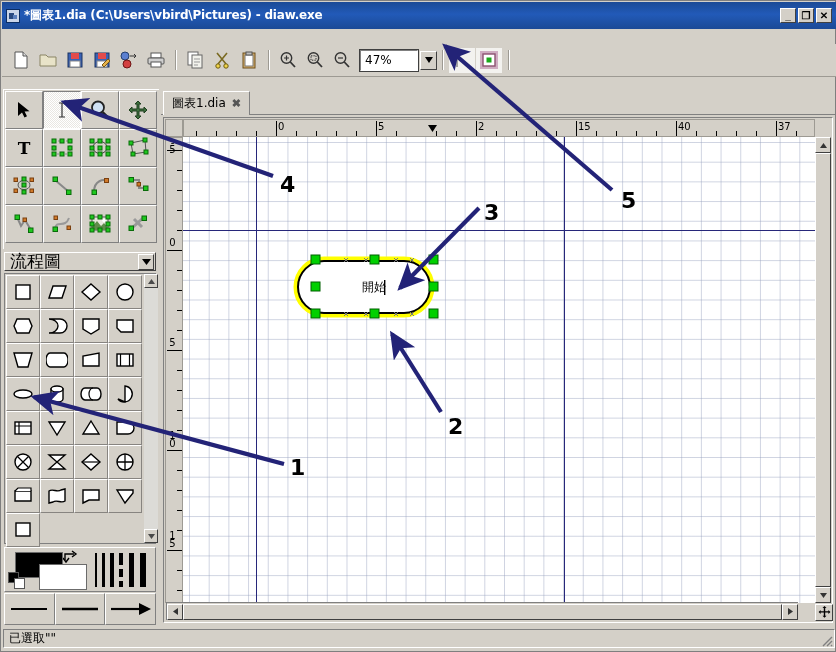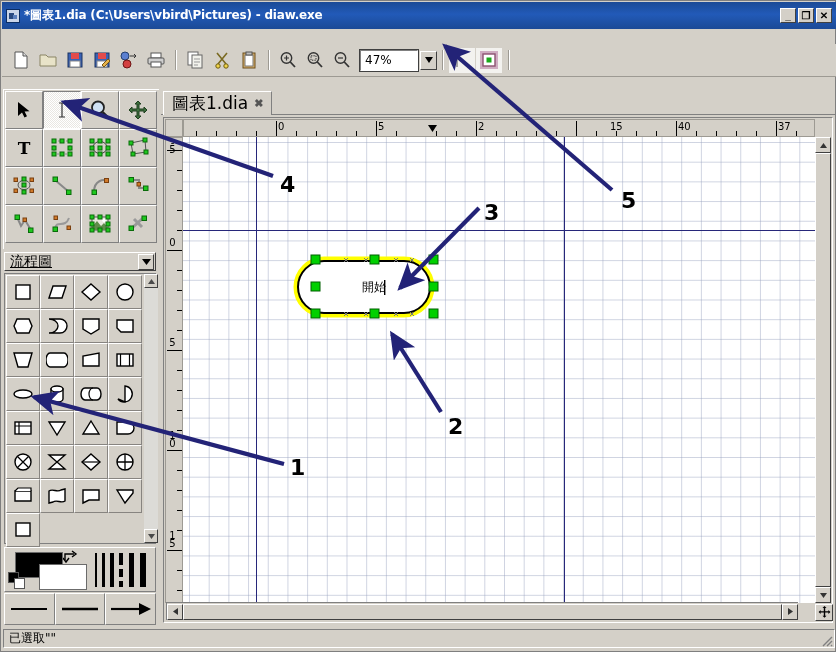--- a/index.html
+++ b/index.html
@@ -101,22 +101,22 @@
   }
 
   
   #sheet-combo {
     position:absolute;left:3px;top:251px;width:152px;height:19px;
     background:#d4d0c8;
     border-top:1px solid #ffffff;border-left:1px solid #ffffff;
     border-right:1px solid #404040;border-bottom:1px solid #404040;
     display:flex;align-items:center;
   }
-  #sheet-label{flex:1;padding-left:5px;font-size:14px;
-               font-family:"DejaVu Sans","Liberation Sans",sans-serif;text-decoration:underline;}
+  #sheet-label{flex:1;padding-left:5px;font-size:17px;
+               font-family:"DejaVu Sans","Liberation Sans",sans-serif;}
   #sheet-arrow{width:16px;height:16px;margin-right:1px;background:#d4d0c8;
     border-top:1px solid #ffffff;border-left:1px solid #ffffff;
     border-right:1px solid #404040;border-bottom:1px solid #404040;
     display:flex;align-items:center;justify-content:center;font-size:8px;}
 
   
   #shapes-wrap{
     position:absolute;left:3px;top:272px;width:152px;height:271px;
     background:#d4d0c8;border:1px solid #808080;
     display:flex;
@@ -177,21 +177,21 @@
   #tabstrip{
     position:absolute;left:0;top:0;width:674px;height:26px;
     border-bottom:1px solid #808080;
   }
   #tab{
     position:absolute;left:2px;top:2px;height:24px;padding:0 8px;
     background:#d4d0c8;display:flex;align-items:center;gap:6px;
     border-top:1px solid #ffffff;border-left:1px solid #ffffff;
     border-right:1px solid #808080;
   }
-  #tab-label{font-size:17px;font-family:"DejaVu Sans","Liberation Sans",sans-serif;}
+  #tab-label{font-size:12px;font-family:"DejaVu Sans","Liberation Sans",sans-serif;}
   #tab-close{font-size:11px;color:#555;font-weight:bold;}
 
   #canvas-frame{
     position:absolute;left:2px;top:28px;width:670px;height:506px;
     border-top:1px solid #808080;border-left:1px solid #808080;
     border-right:1px solid #ffffff;border-bottom:1px solid #ffffff;
     background:#d4d0c8;
   }
   #corner-box{position:absolute;left:1px;top:1px;width:18px;height:18px;
     background:#d4d0c8;border:1px solid #9d9a93;}
@@ -807,21 +807,21 @@
         <div class="rl-tick" style="left:212px;top:11px;width:1px;height:5px;"></div>
         <div class="rl-tick" style="left:252px;top:11px;width:1px;height:5px;"></div>
         <div class="rl-tick" style="left:272px;top:11px;width:1px;height:5px;"></div>
         <div class="rl-tick" style="left:292px;top:1px;width:1px;height:15px;"></div>
         <div class="rl-num" style="left:294px;top:2px;">2</div>
         <div class="rl-tick" style="left:312px;top:11px;width:1px;height:5px;"></div>
         <div class="rl-tick" style="left:332px;top:11px;width:1px;height:5px;"></div>
         <div class="rl-tick" style="left:352px;top:11px;width:1px;height:5px;"></div>
         <div class="rl-tick" style="left:372px;top:11px;width:1px;height:5px;"></div>
         <div class="rl-tick" style="left:392px;top:1px;width:1px;height:15px;"></div>
-        <div class="rl-num" style="left:394px;top:2px;margin-left:32px;">15</div>
+        <div class="rl-num" style="left:394px;top:2px;">15</div>
         <div class="rl-tick" style="left:412px;top:11px;width:1px;height:5px;"></div>
         <div class="rl-tick" style="left:432px;top:11px;width:1px;height:5px;"></div>
         <div class="rl-tick" style="left:452px;top:11px;width:1px;height:5px;"></div>
         <div class="rl-tick" style="left:472px;top:11px;width:1px;height:5px;"></div>
         <div class="rl-tick" style="left:492px;top:1px;width:1px;height:15px;"></div>
         <div class="rl-num" style="left:494px;top:2px;">40</div>
         <div class="rl-tick" style="left:512px;top:11px;width:1px;height:5px;"></div>
         <div class="rl-tick" style="left:532px;top:11px;width:1px;height:5px;"></div>
         <div class="rl-tick" style="left:552px;top:11px;width:1px;height:5px;"></div>
         <div class="rl-tick" style="left:572px;top:11px;width:1px;height:5px;"></div>

